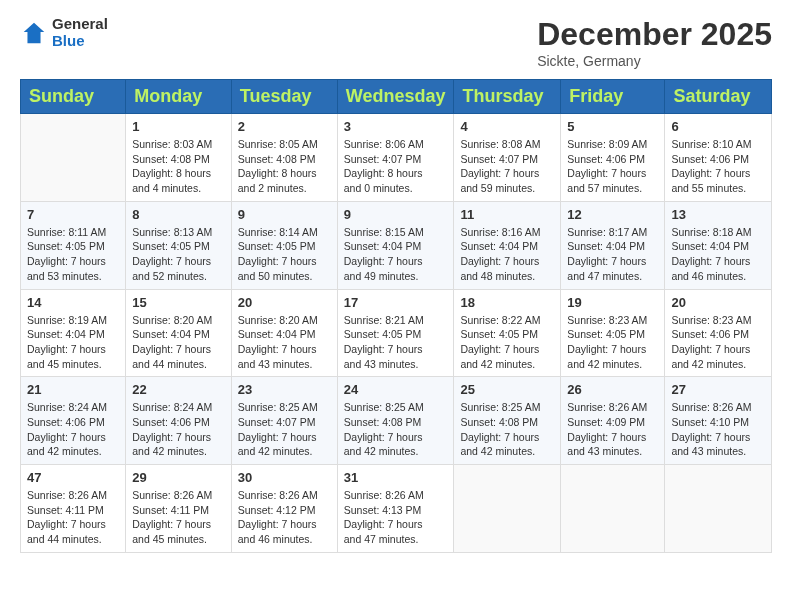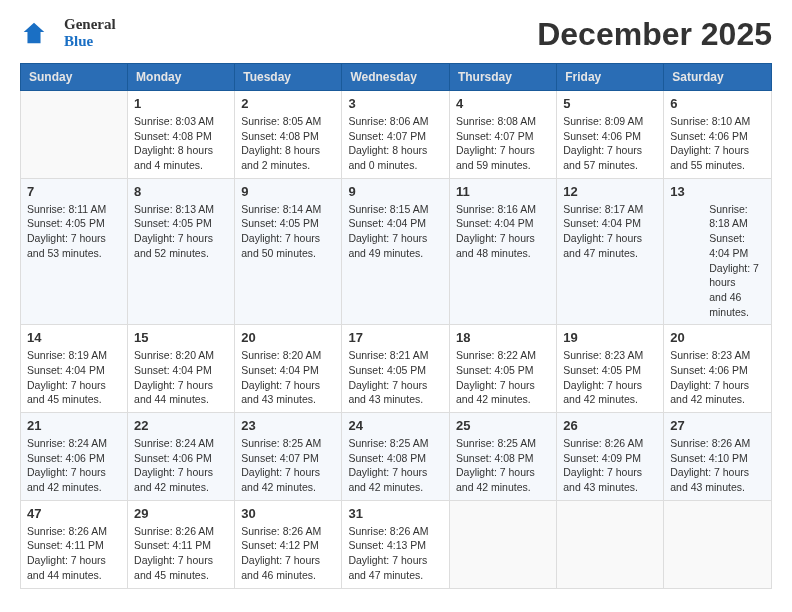--- a/index.html
+++ b/index.html
@@ -12,22 +12,21 @@
     }
     .header {
       display: flex;
       justify-content: space-between;
       align-items: flex-start;
       margin-bottom: 10px;
     }
     .logo {
       display: flex;
       align-items: center;
-      gap: 16px;
-      font-family: Liberation Serif, serif;
+      gap: 4px;
     }
     .logo-text {
       display: flex;
       flex-direction: column;
       line-height: 1.1;
     }
     .logo-general {
       font-size: 15px;
       font-weight: bold;
       color: #333;
@@ -53,24 +52,24 @@
       font-size: 14px;
       color: #555;
     }
     .calendar {
       width: 100%;
       border-collapse: collapse;
       border: 1px solid #ccc;
     }
     .calendar th {
       background-color: #2a6db5;
-      color: #e5e5e5;
+      color: #bef264;
       text-align: left;
       padding: 6px 8px;
-      font-size: 12px;
+      font-size: 18px;
       border: 1px solid #1a5a9a;
     }
     .calendar td {
       vertical-align: top;
       padding: 5px 6px;
       border: 1px solid #ddd;
       width: 108px;
       min-height: 80px;
       background: #fff;
       font-size: 11px;
@@ -108,20 +107,21 @@
       <polygon points="15,4 26,14 22,14 22,26 8,26 8,14 4,14" fill="#1a6fc4"></polygon>
       <polygon points="15,2 28,13 23,13 23,27 7,27 7,13 2,13" fill="none" stroke="#1a6fc4" stroke-width="0"></polygon>
     </svg>
     <div class="logo-text">
       <span class="logo-general">General</span>
       <span class="logo-blue">Blue</span>
     </div>
   </div>
   <div class="title-block">
     <div class="month-title">December 2025</div>
+    <div class="location">Sickte, Germany</div>
   </div>
 </div>
 
 <table class="calendar">
   <thead>
     <tr>
     <th>Sunday</th>
         <th>Monday</th>
         <th>Tuesday</th>
         <th>Wednesday</th>
@@ -214,21 +214,21 @@
         </td>
         <td>
           <span class="day-number">12</span>
           <div class="day-info" style="white-space: pre-line;">Sunrise: 8:17 AM
 Sunset: 4:04 PM
 Daylight: 7 hours
 and 47 minutes.</div>
         </td>
         <td>
           <span class="day-number">13</span>
-          <div class="day-info" style="white-space: pre-line; margin-left: 39px;">Sunrise: 8:18 AM
+          <div class="day-info" style="white-space: pre-line;">Sunrise: 8:18 AM
 Sunset: 4:04 PM
 Daylight: 7 hours
 and 46 minutes.</div>
         </td>
       </tr>
       <tr class="row-bg-1">
         <td>
           <span class="day-number">14</span>
           <div class="day-info" style="white-space: pre-line;">Sunrise: 8:19 AM
 Sunset: 4:04 PM

